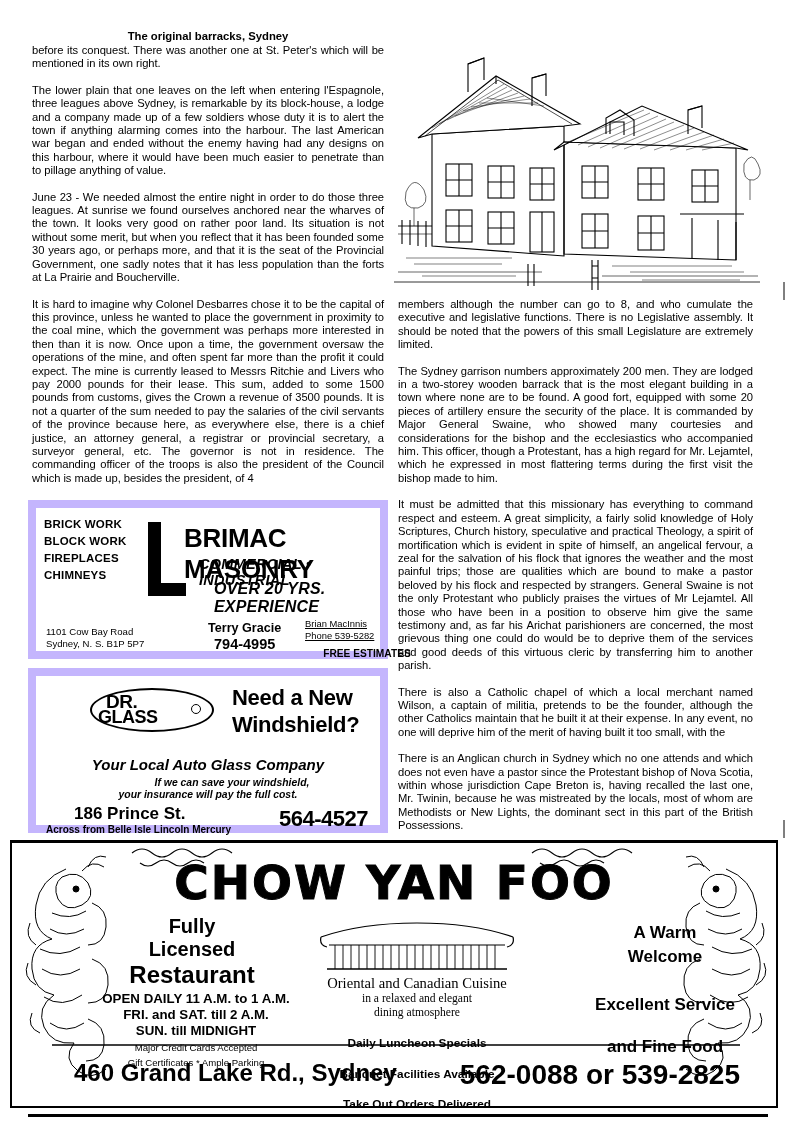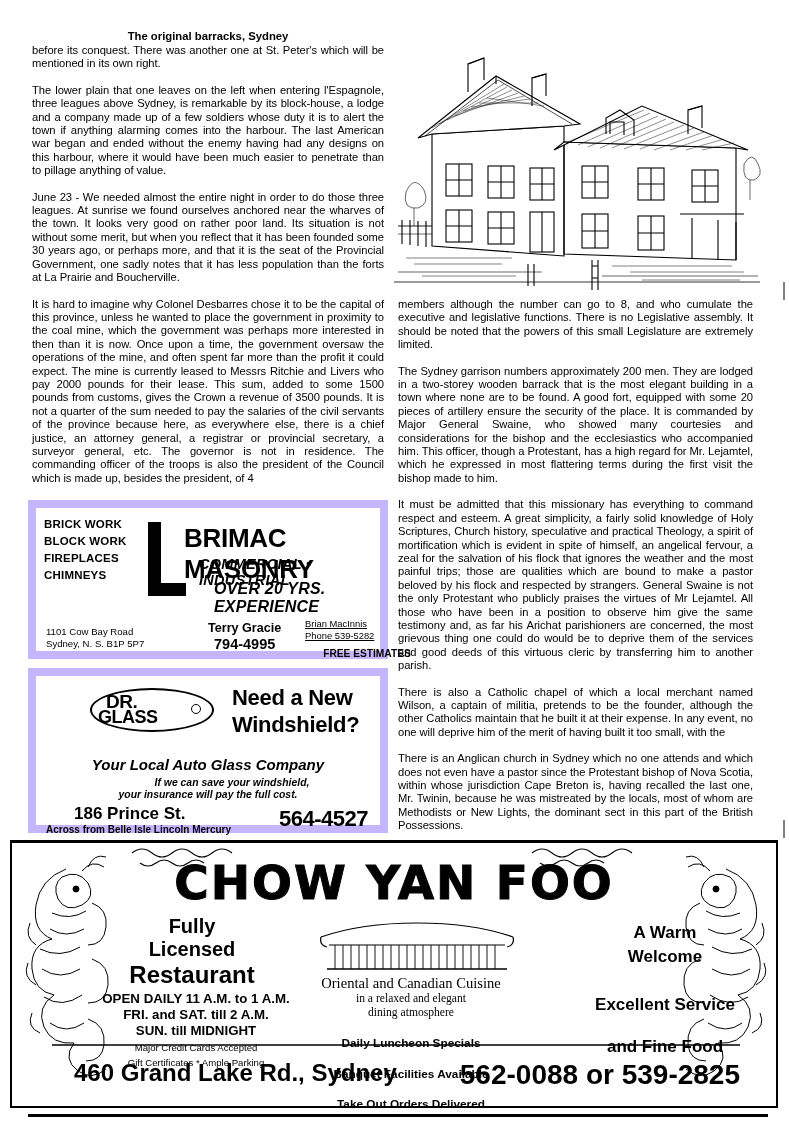--- a/index.html
+++ b/index.html
@@ -162,21 +162,21 @@
   .chow-left .l2 { font-size:20px; font-weight:bold; }
   .chow-left .l3 { font-size:24px; font-weight:bold; }
   .chow-hours {
     position:absolute; left:66px; top:148px; width:236px; text-align:center;
   }
   .chow-hours .h1 { font-size:13.3px; font-weight:bold; line-height:16px; }
   .chow-hours .h2 { font-size:13.3px; font-weight:bold; line-height:16px; }
   .chow-hours .h3 { font-size:13.3px; font-weight:bold; line-height:16px; }
   .chow-hours .small { font-size:9.6px; line-height:12px; margin-top:3px; }
   .chow-mid {
-    position:absolute; left:292px; top:132px; width:214px; text-align:center;
+    position:absolute; left:298px; top:132px; width:214px; text-align:center;
   }
   .chow-mid .m1 { font-size:14.6px; font-family:"Liberation Serif", serif; }
   .chow-mid .m2 { font-size:11.6px; font-family:"Liberation Serif", serif; line-height:14px; }
   .chow-mid .m3 { font-size:11.8px; font-weight:bold; line-height:14.5px; margin-top:16px; }
   .chow-pagoda {
     position:absolute; left:305px; top:78px; width:200px; height:50px;
   }
   .chow-right {
     position:absolute; left:560px; top:70px; width:186px; text-align:center;margin-top:8px;
   }

